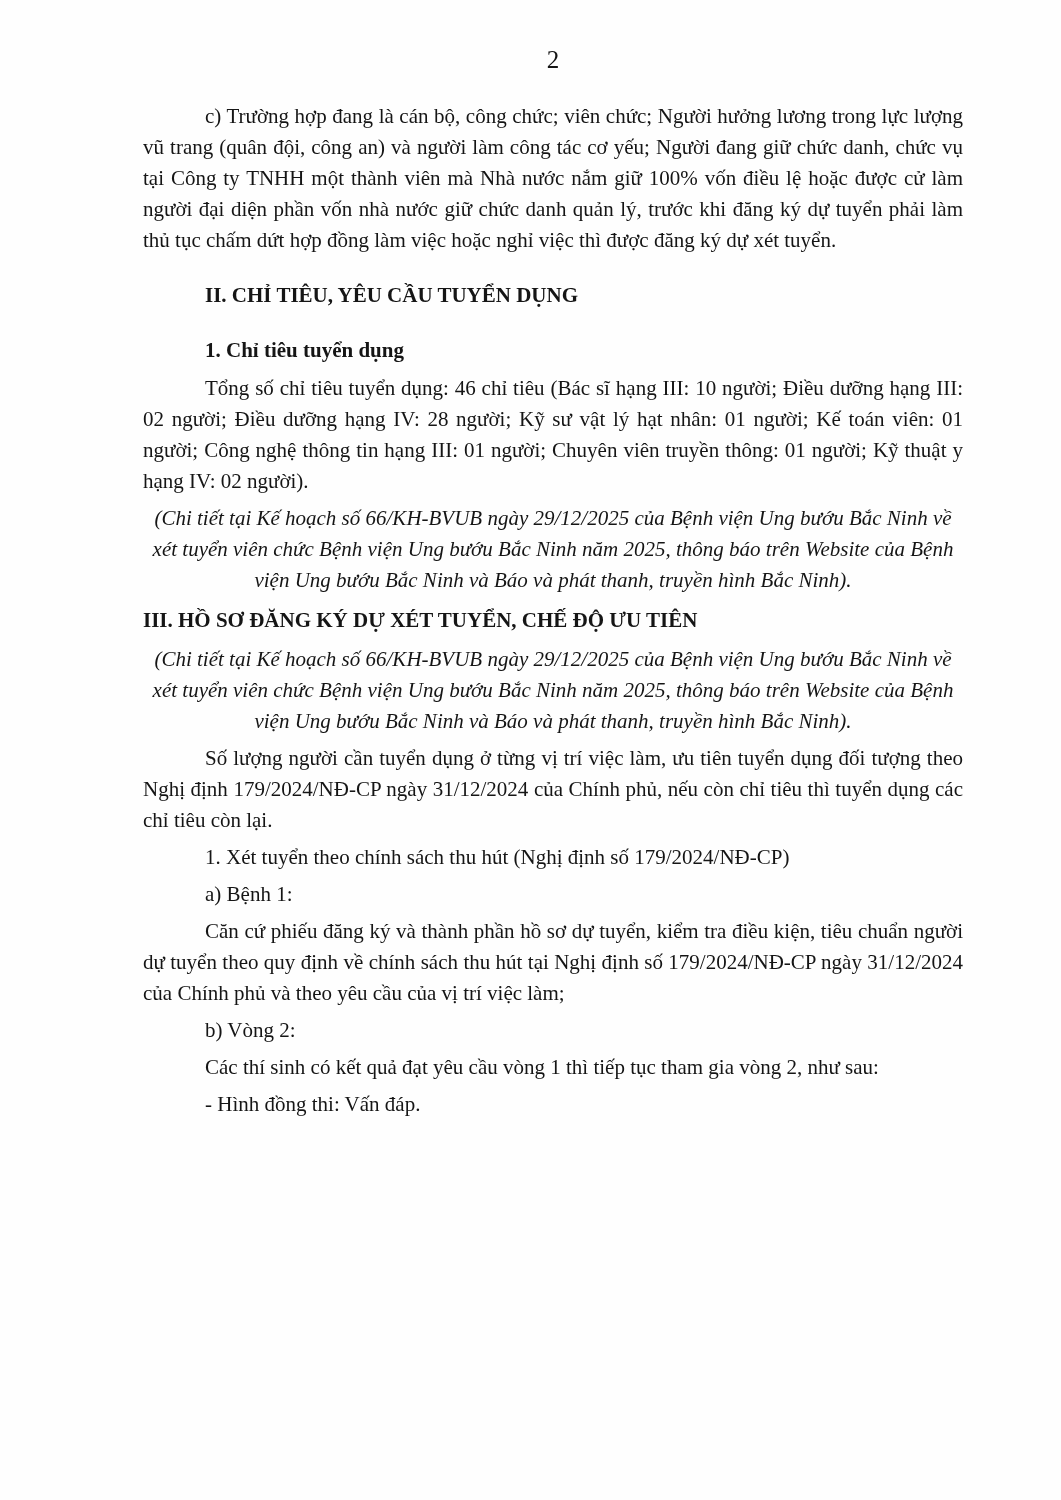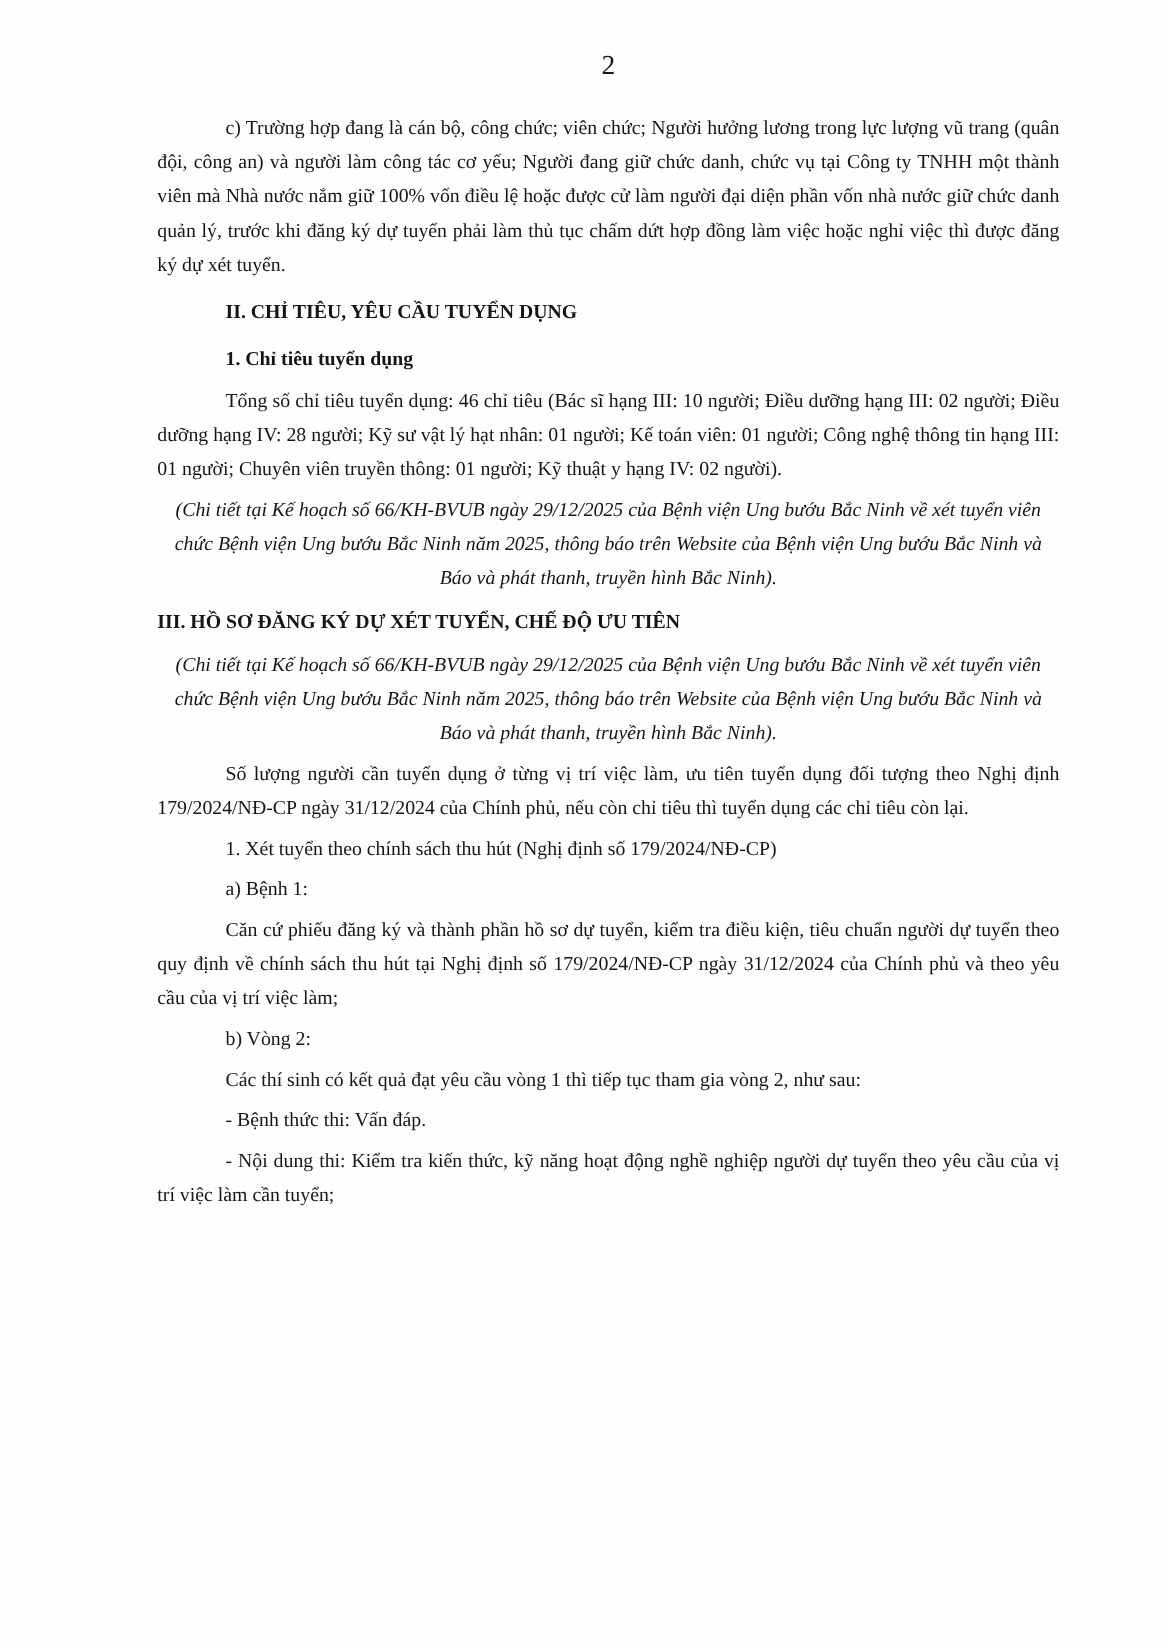--- a/index.html
+++ b/index.html
@@ -20,31 +20,31 @@
     overflow: hidden;
   }
   .page-number {
     text-align: center;
     font-size: 25px;
     line-height: 31px;
     margin: 0 0 26px 0;
   }
   p {
     margin: 0 0 5px 0;
-    font-size: 18px;
+    font-size: 21px;
     line-height: 31px;
   }
   .body-just {
     text-align: justify;
     text-indent: 62px;
   }
   .heading-left {
     font-weight: bold;
     text-indent: 62px;
-    margin-top: 12px;
+    margin-top: 24px;
     margin-bottom: 7px;
   }
   .heading-center {
     font-weight: bold;
     text-align: left;
     text-indent: 0;
     margin-top: 9px;
     margin-bottom: 8px;
   }
   .note-italic {
@@ -90,17 +90,16 @@
   <p class="plain-indent"><b>1. Xét tuyển theo chính sách thu hút</b><span> (Nghị định số 179/2024/NĐ-CP)</span></p>
 
   <p class="plain-indent">a) Bệnh 1:</p>
 
   <p class="body-just">Căn cứ phiếu đăng ký và thành phần hồ sơ dự tuyển, kiểm tra điều kiện, tiêu chuẩn người dự tuyển theo quy định về chính sách thu hút tại Nghị định số 179/2024/NĐ-CP ngày 31/12/2024 của Chính phủ và theo yêu cầu của vị trí việc làm;</p>
 
   <p class="plain-indent">b) Vòng 2:</p>
 
   <p class="body-just">Các thí sinh có kết quả đạt yêu cầu vòng 1 thì tiếp tục tham gia vòng 2, như sau:</p>
 
-  <p class="plain-indent">- Bệnh thức thi: Vấn đáp.</p>
+  <p class="plain-indent">- Hình đồng thi: Vấn đáp.</p>
 
-  <p class="body-just">- Nội dung thi: Kiểm tra kiến thức, kỹ năng hoạt động nghề nghiệp người dự tuyển theo yêu cầu của vị trí việc làm cần tuyển;</p>
 
 </div>
 
 </body></html>

